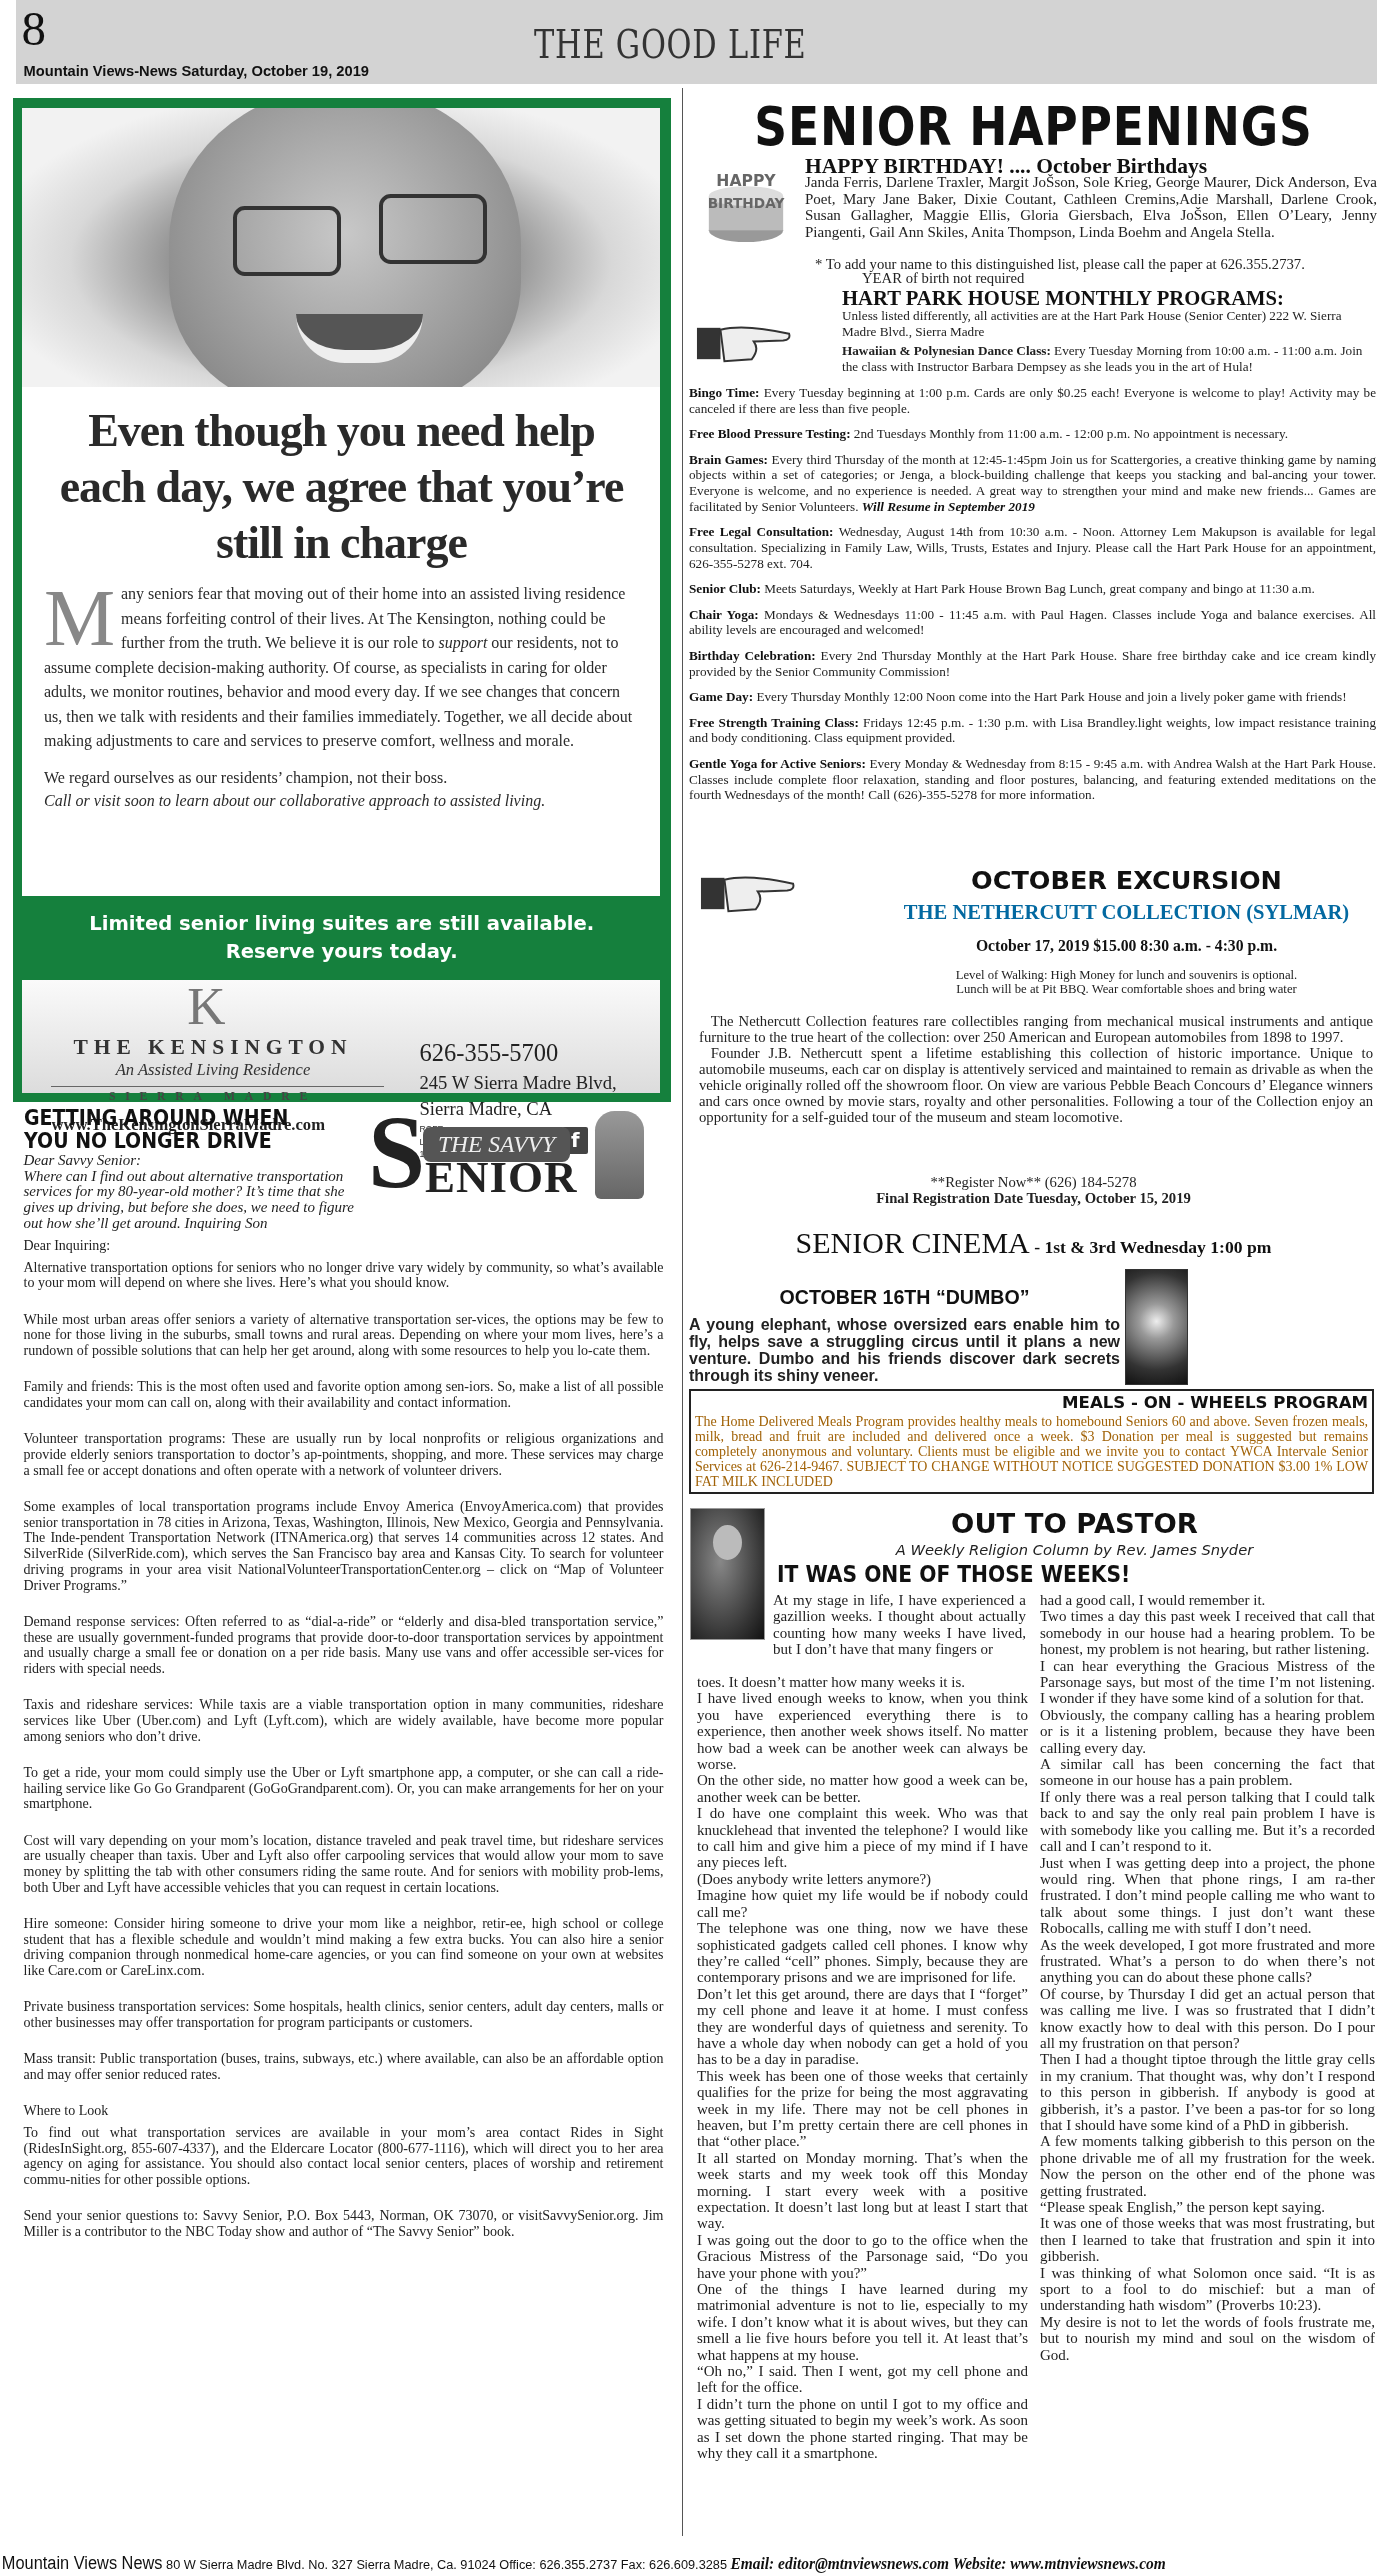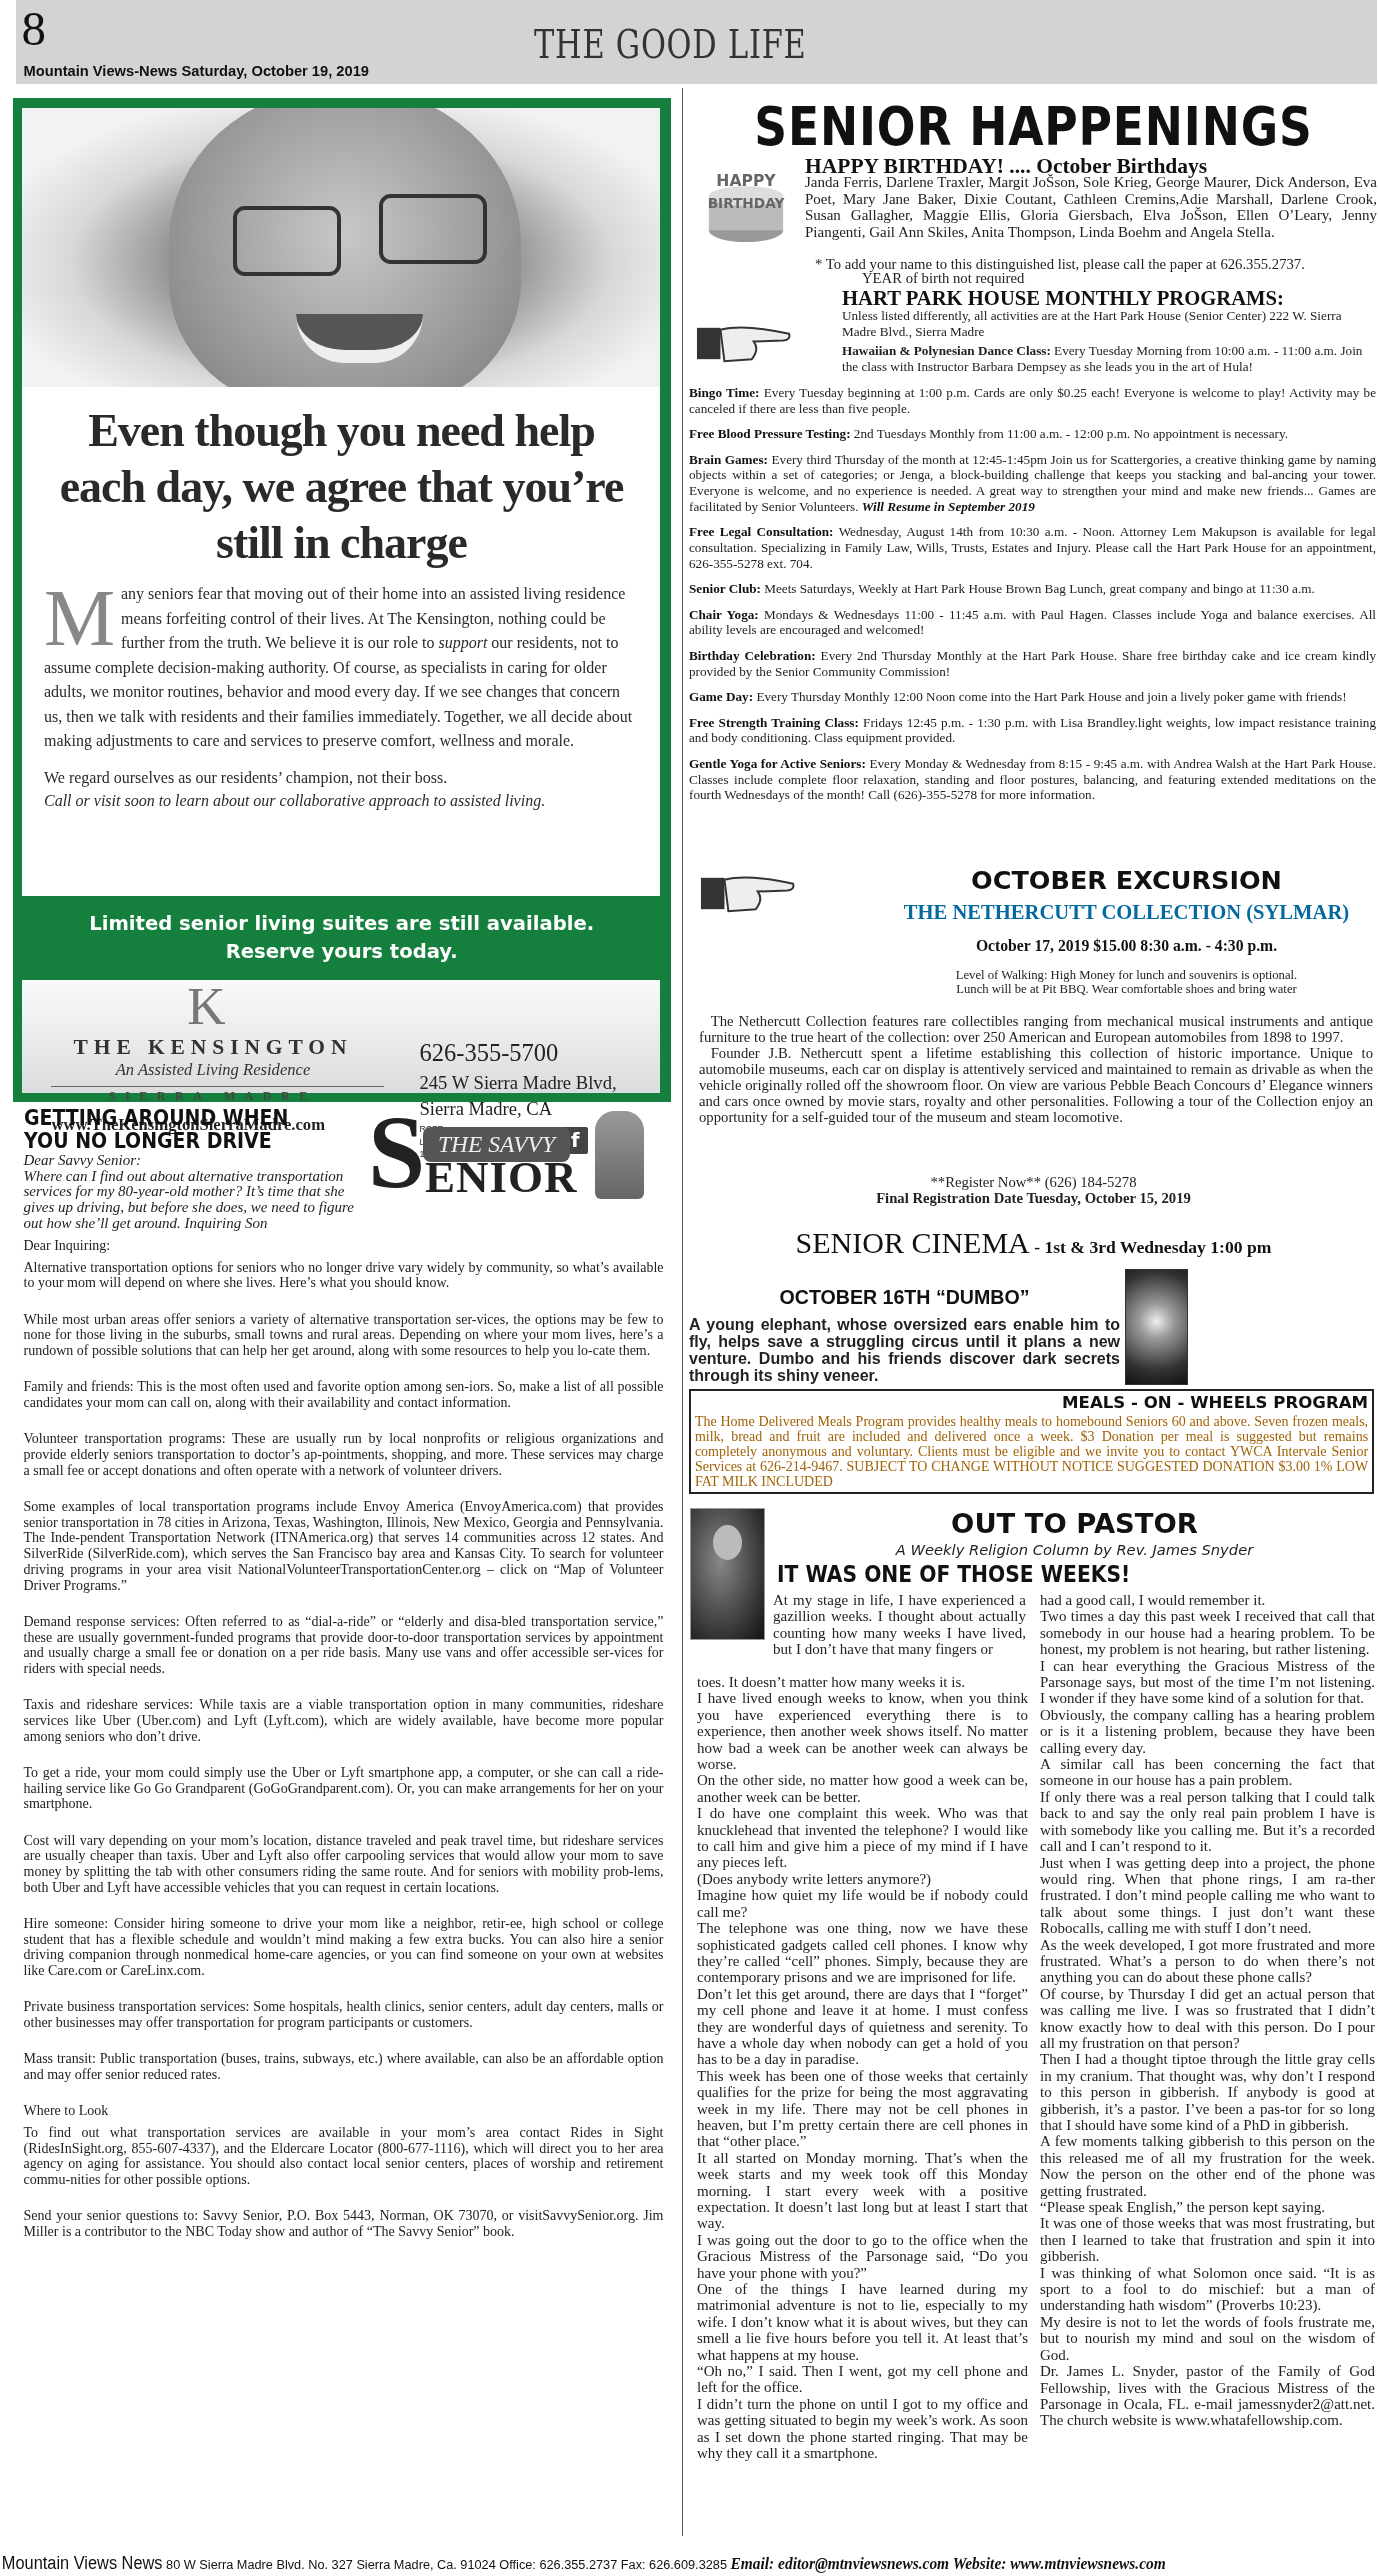--- a/index.html
+++ b/index.html
@@ -265,24 +265,23 @@
   <p>had a good call, I would remember it.</p>
   <p>Two times a day this past week I received that call that somebody in our house had a hearing problem. To be honest, my problem is not hearing, but rather listening.</p>
   <p>I can hear everything the Gracious Mistress of the Parsonage says, but most of the time I’m not listening. I wonder if they have some kind of a solution for that.</p>
   <p>Obviously, the company calling has a hearing problem or is it a listening problem, because they have been calling every day.</p>
   <p>A similar call has been concerning the fact that someone in our house has a pain problem.</p>
   <p>If only there was a real person talking that I could talk back to and say the only real pain problem I have is with somebody like you calling me. But it’s a recorded call and I can’t respond to it.</p>
   <p>Just when I was getting deep into a project, the phone would ring. When that phone rings, I am ra-ther frustrated. I don’t mind people calling me who want to talk about some things. I just don’t want these Robocalls, calling me with stuff I don’t need.</p>
   <p>As the week developed, I got more frustrated and more frustrated. What’s a person to do when there’s not anything you can do about these phone calls?</p>
   <p>Of course, by Thursday I did get an actual person that was calling me live. I was so frustrated that I didn’t know exactly how to deal with this person. Do I pour all my frustration on that person?</p>
   <p>Then I had a thought tiptoe through the little gray cells in my cranium. That thought was, why don’t I respond to this person in gibberish. If anybody is good at gibberish, it’s a pastor. I’ve been a pas-tor for so long that I should have some kind of a PhD in gibberish.</p>
-  <p>A few moments talking gibberish to this person on the this released me of all my frustration for the week. Now the person on the other end of the phone was getting frustrated.</p>
+  <p>A few moments talking gibberish to this person on the phone drivable me of all my frustration for the week. Now the person on the other end of the phone was getting frustrated.</p>
   <p>“Please speak English,” the person kept saying.</p>
   <p>It was one of those weeks that was most frustrating, but then I learned to take that frustration and spin it into gibberish.</p>
   <p>I was thinking of what Solomon once said. “It is as sport to a fool to do mischief: but a man of understanding hath wisdom” (Proverbs 10:23).</p>
   <p>My desire is not to let the words of fools frustrate me, but to nourish my mind and soul on the wisdom of God.</p>
-  <p>Dr. James L. Snyder, pastor of the Family of God Fellowship, lives with the Gracious Mistress of the Parsonage in Ocala, FL. e-mail jamessnyder2@att.net. The church website is www.whatafellowship.com.</p>
 </div>
 
 <div class="abs footer">
   <span class="brand">Mountain Views News</span><span>  80 W Sierra Madre Blvd.  No. 327   Sierra Madre, Ca.  91024   Office:  626.355.2737  Fax:  626.609.3285  </span><em>Email: editor@mtnviewsnews.com</em><em>  Website: www.mtnviewsnews.com</em>
 </div>
 
 
 </body></html>

